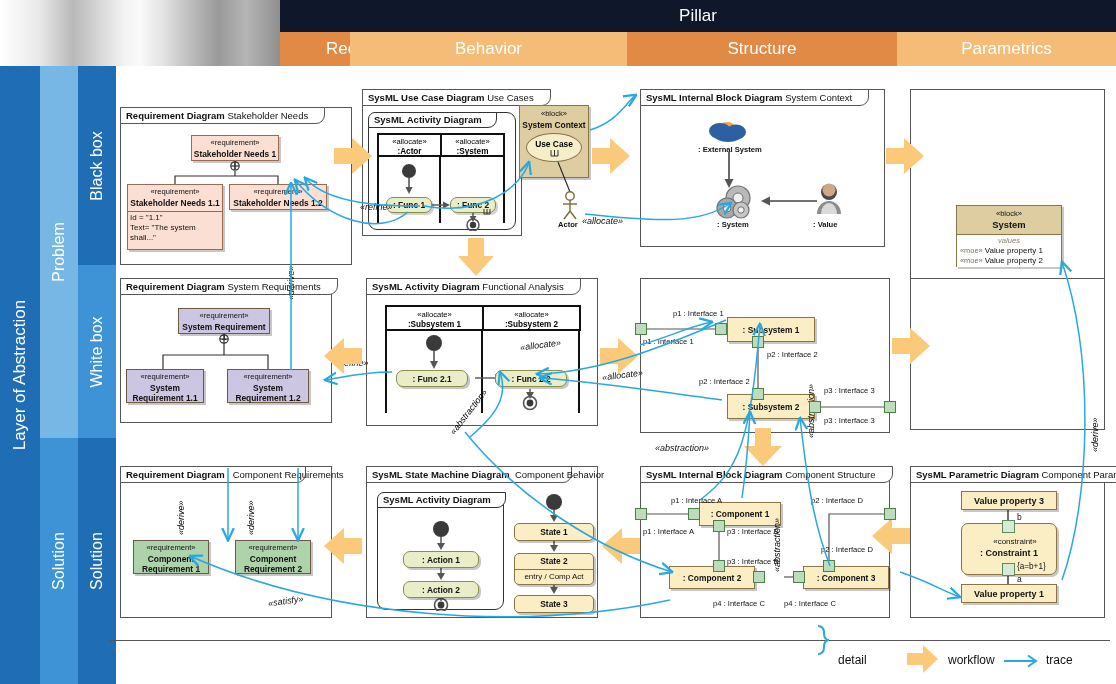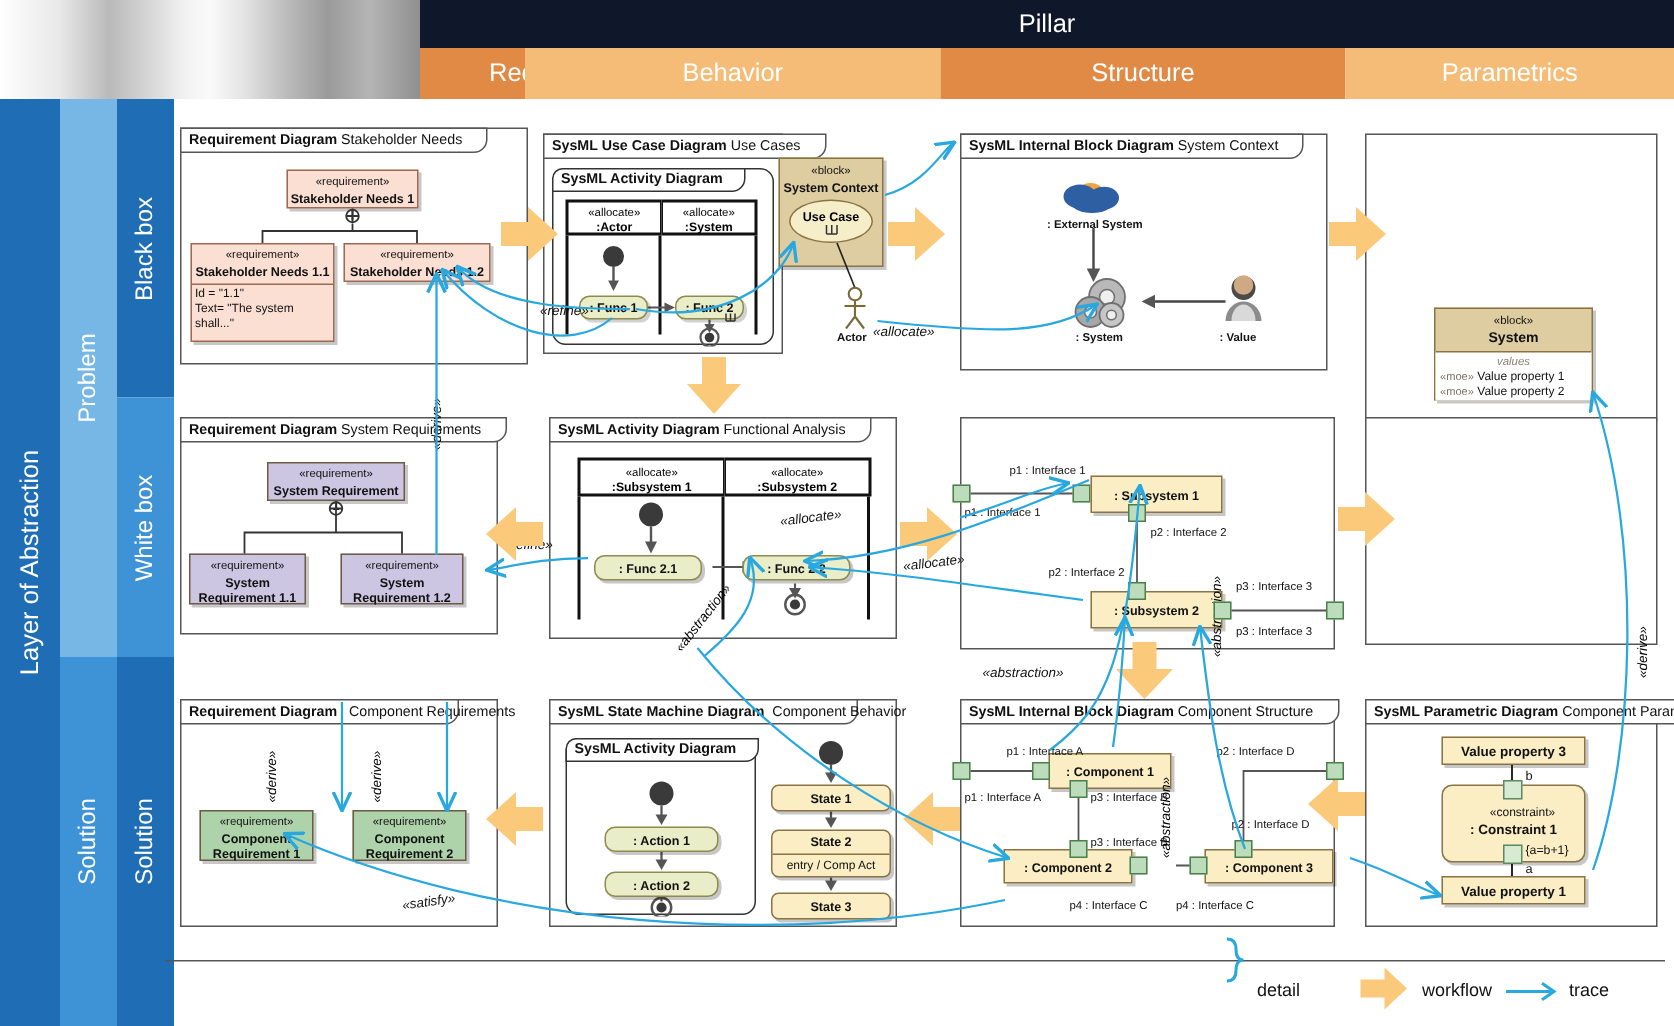--- a/index.html
+++ b/index.html
@@ -126,21 +126,21 @@
 <div class="abs" id="rail-black">
   <span class="railv">Black box</span>
 </div>
 <div class="abs" id="rail-white">
   <span class="railv">White box</span>
 </div>
 <div class="abs" id="rail-sol2">
   <span class="railv">Solution</span>
 </div>
 
-<div class="frame" style="left:120px;top:85px;width:232px;height:158px;">
+<div class="frame" style="left:120px;top:107px;width:232px;height:158px;">
   <div class="ftab">
     <b>Requirement Diagram</b> <i>Stakeholder Needs</i>
   </div>
   <div class="nbox req-pink" style="left:70px;top:27px;width:88px;height:26px;padding-top:2px;">
     <span class="st">«requirement»</span>
     <span class="nm">Stakeholder Needs 1</span>
   </div>
   <div class="nbox req-pink" style="left:6px;top:76px;width:96px;height:66px;padding-top:2px;">
     <span class="st">«requirement»</span>
     <span class="nm">Stakeholder Needs 1.1</span>

